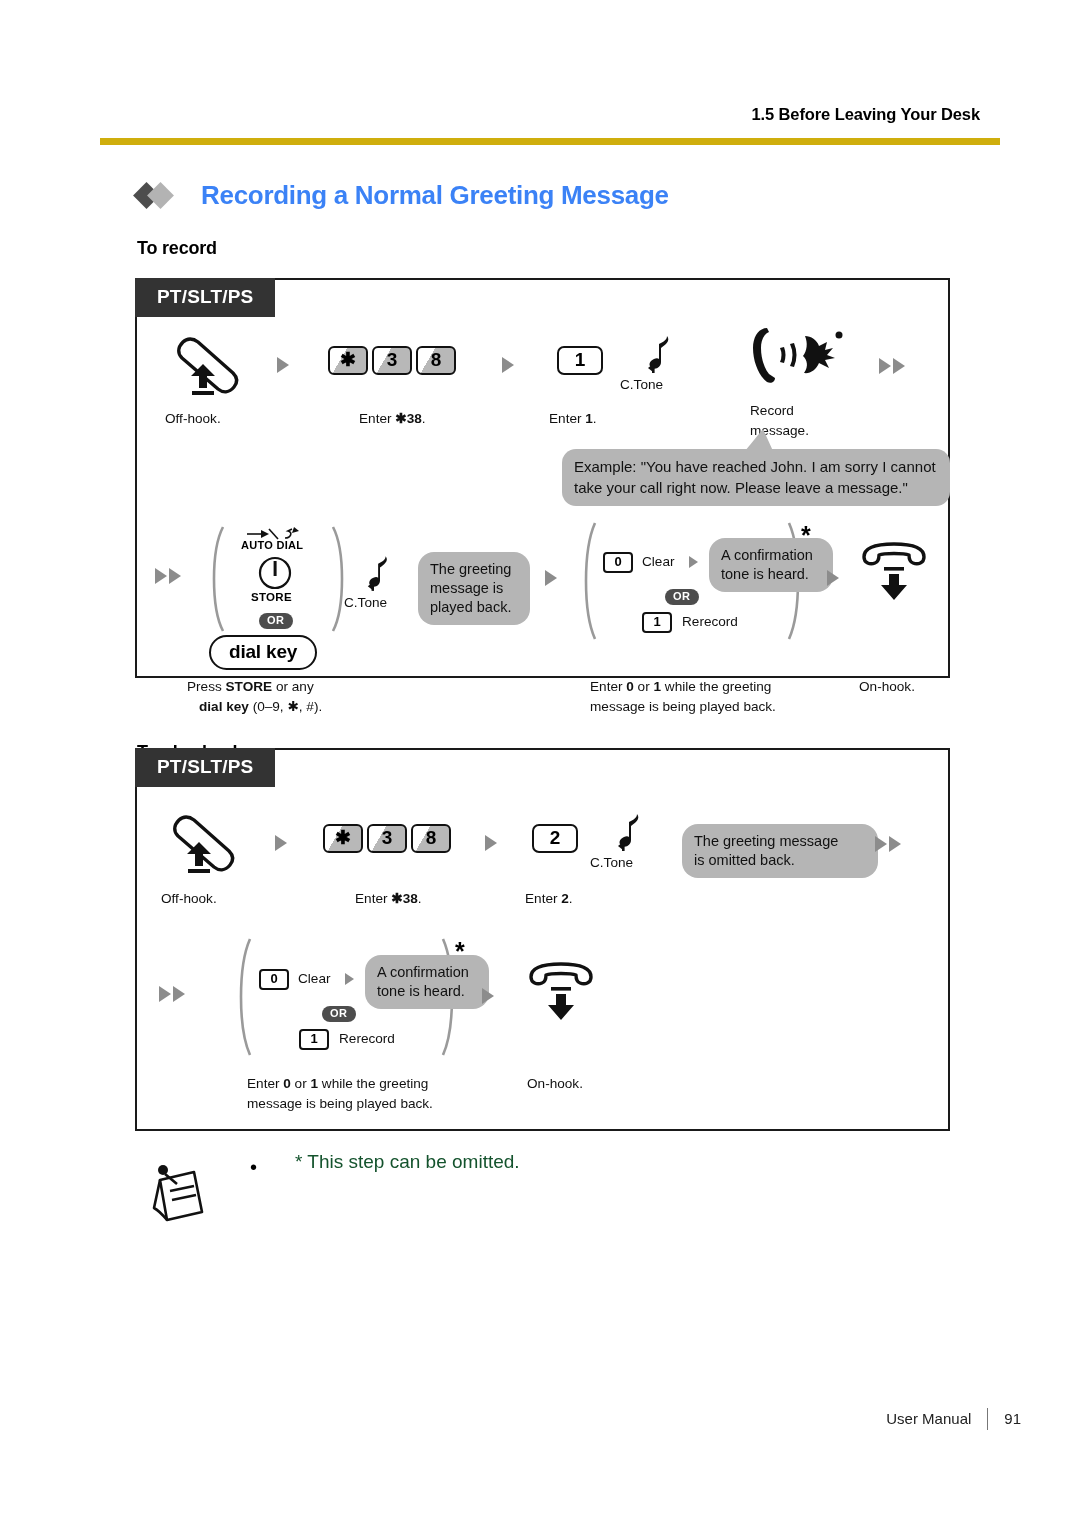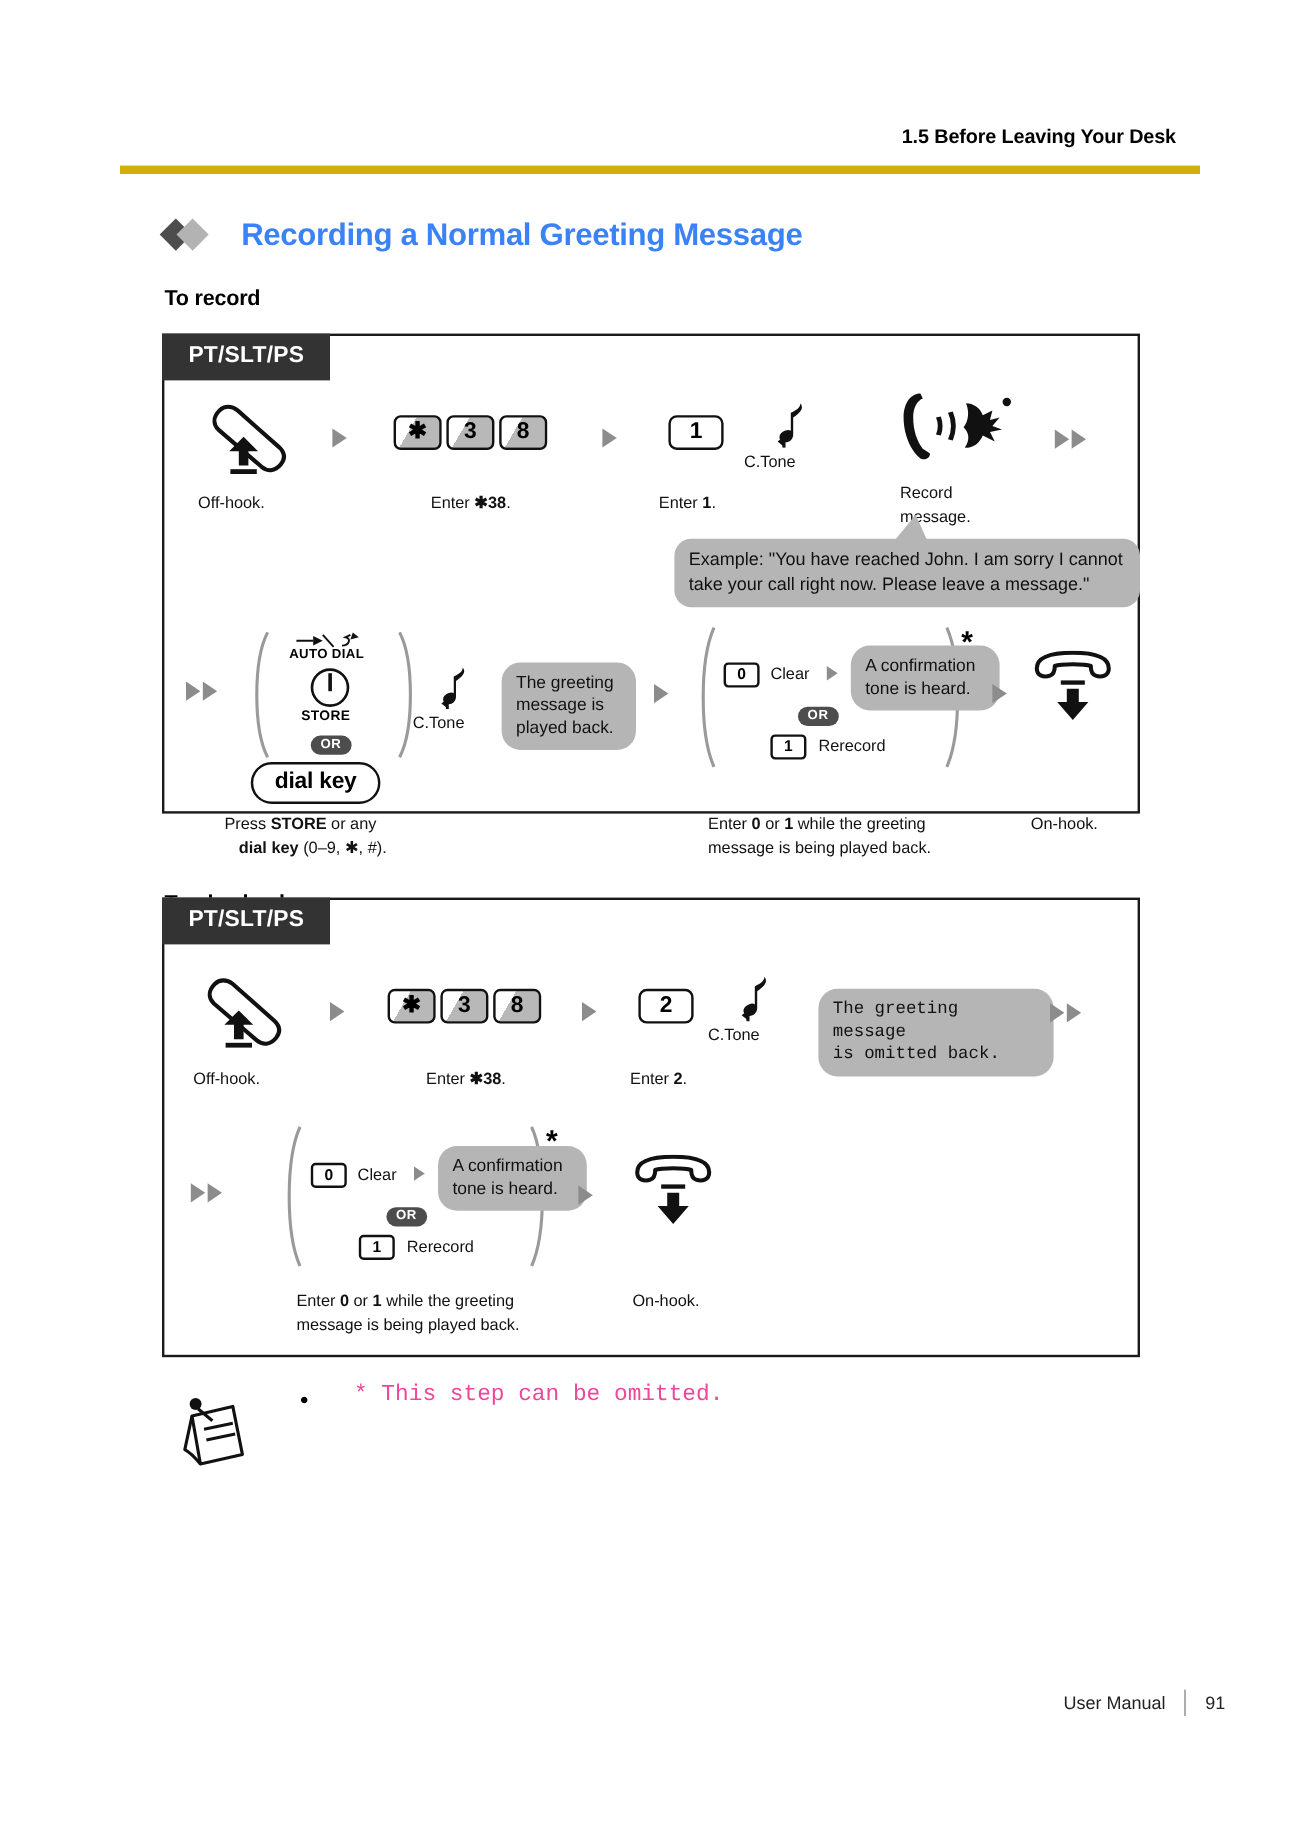--- a/index.html
+++ b/index.html
@@ -141,21 +141,21 @@
   .asterisk{ font-size:25px; line-height:10px; font-weight:bold;}
 
   
   .note-row{ position:absolute; left:150px; top:1150px; }
   .note-bullet{
     position:absolute; left:250px; top:1160px;
     font-size:20px; line-height:14px;
   }
   .note-text{
     position:absolute; left:295px; top:1151px;
-    font-size:19px; color:#ec4899; white-space:nowrap;font-family:Liberation Mono, monospace;
+    font-size:19px; color:#14532d; white-space:nowrap;
   }
 
   
   .footer{
     position:absolute; left:11px; top:1408px; width:1010px;
     text-align:right; font-size:15px; color:#222;
   }
   .footer .um{ margin-right:10px; }
   .footer .sep{
     display:inline-block; width:1px;height:22px;background:#777;
@@ -397,21 +397,21 @@
     <svg width="32" height="42" viewBox="0 0 32 42">
       <g fill="#111">
         <path d="M22 2 C26 7 20 11 16 14 L16 28 C16 33 11 36 7 34 C3 32 4 27 9 25 C11 24 13 24 14 25 L14 10 C18 8 22 6 22 2 Z"></path>
         <path d="M8 30 L8 38 L3 34 Z"></path>
         <rect x="7" y="30" width="2.6" height="9"></rect>
       </g>
     </svg>
   </div>
   <div class="abs cap" style="left:453px;top:104px;">C.Tone</div>
 
-  <div class="abs bubble" style="left:545px;top:74px;width:196px;font-family:Liberation Mono, monospace;">
+  <div class="abs bubble" style="left:545px;top:74px;width:196px;">
     <div>The greeting message</div>
     <div>is omitted back.</div>
   </div>
 
   <div class="abs tri2" style="left:738px;top:86px;">
       <span class="tri"></span>
       <span class="tri"></span>
     </div>
 
   <div class="abs tri2" style="left:22px;top:236px;">

